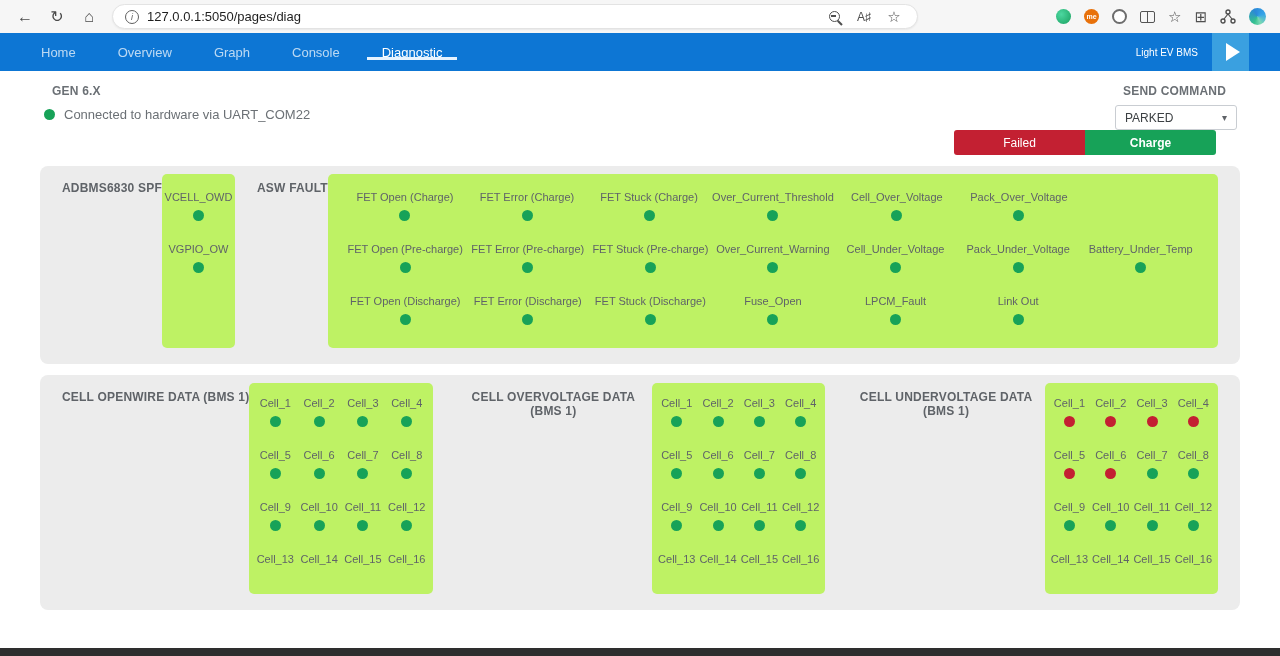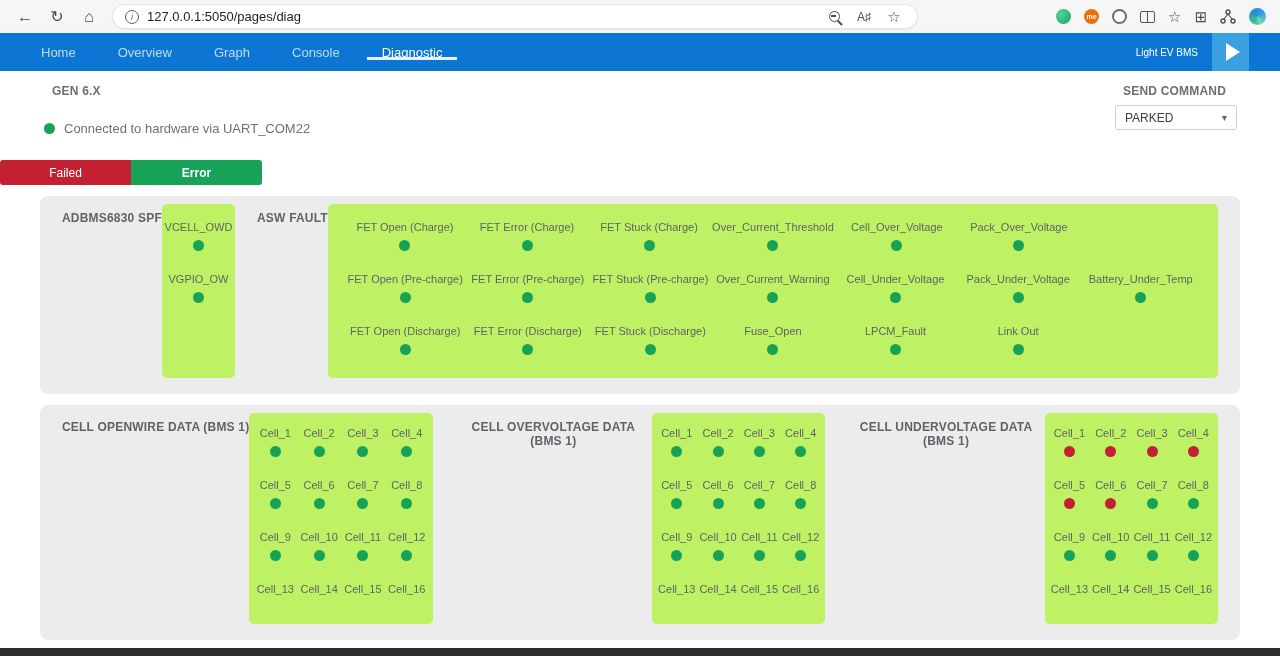--- a/index.html
+++ b/index.html
@@ -40,30 +40,30 @@
   .nav-tab.active { color:#fff; }
   .nav-tab.active::after { content:""; position:absolute; left:6px; right:6px; bottom:0; height:3px; background:#e6f3ff; }
   .brand { margin-left:auto; display:flex; align-items:center; gap:14px; }
   .brand-label { color:#fff; font-size:10px; }
   .logo { width:37px; height:38px; background:#3aa0e0; display:flex; align-items:center; justify-content:center; margin-right:31px; }
   .play-tri { width:0; height:0; border-top:9px solid transparent; border-bottom:9px solid transparent; border-left:14px solid #fff; margin-left:4px; }
 
   
   .page-head { padding:13px 43px 0 52px; display:flex; justify-content:space-between; }
   .gen-label { font-size:12px; font-weight:700; color:#6b7075; letter-spacing:.2px; }
-  .status-row { display:flex; align-items:center; gap:9px; margin-top:23px; margin-left:-8px; }
+  .status-row { display:flex; align-items:center; gap:9px; margin-top:9px; margin-left:-8px; }
   .status-text { font-size:13px; color:#6b7075; }
   .send-cmd { display:flex; flex-direction:column; align-items:flex-start; }
   .send-label { font-size:12px; font-weight:700; color:#6b7075; letter-spacing:.2px; margin-left:8px;}
   .select { width:122px; height:25px; border:1px solid #c9cdd2; border-radius:3px; background:#fff;
             display:flex; align-items:center; justify-content:space-between; padding:0 9px;
             font-size:12px; color:#3c4043; margin-top:7px; }
   .caret { color:#5f6368; font-size:10px; }
 
-  .legend-row { display:flex; justify-content:flex-start; padding-right:64px; margin-top:24px; }
+  .legend-row { display:flex; justify-content:flex-end; padding-right:64px; }
   .legend { display:flex; }
   .legend-btn { width:131px; height:25px; color:#fff; font-size:12px; display:flex; align-items:center; justify-content:center; }
   .btn-failed { background:var(--failed,#c32032); border-radius:3px 0 0 3px; }
   .btn-passed { background:var(--passed,#17a258); border-radius:0 3px 3px 0; font-weight:700; }
 
   
   .panel { margin:11px 40px 0; background:#ececec; border-radius:8px; padding:8px 22px 16px; display:flex; gap:22px; }
   .pcol { display:flex; flex-direction:row; }
   .pcol-title { text-align:center; font-size:12px; font-weight:700; color:#5f6368; padding:7px 0 9px; letter-spacing:.2px; }
   .card { background:#bef264; border-radius:5px; flex:1; }
@@ -150,21 +150,21 @@
     <div class="select">
       <span>PARKED</span>
       <span class="caret">▾</span>
     </div>
   </div>
 </div>
 
 <div class="legend-row">
   <div class="legend">
     <div class="legend-btn btn-failed">Failed</div>
-    <div class="legend-btn btn-passed">Error</div>
+    <div class="legend-btn btn-passed">Charge</div>
   </div>
 </div>
 
 <div class="panel">
   <div class="pcol spf-col">
     <div class="pcol-title">ADBMS6830 SPF</div>
     <div class="card spf-card">
         <div class="ind">
           <div class="ind-label">VCELL_OWD</div>
           <div class="dot passed"></div>

